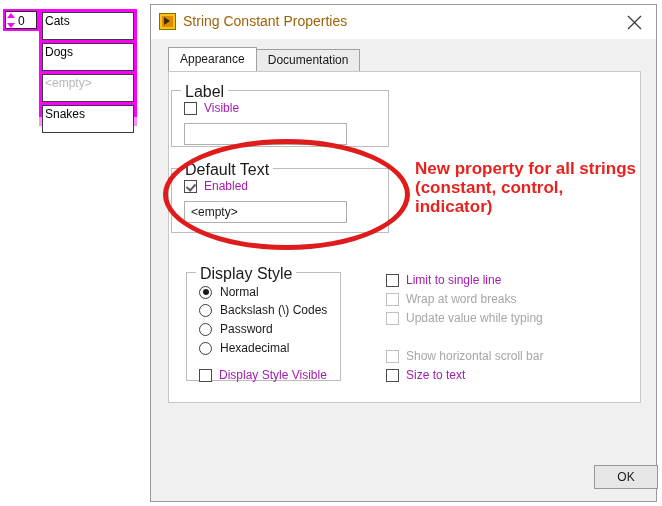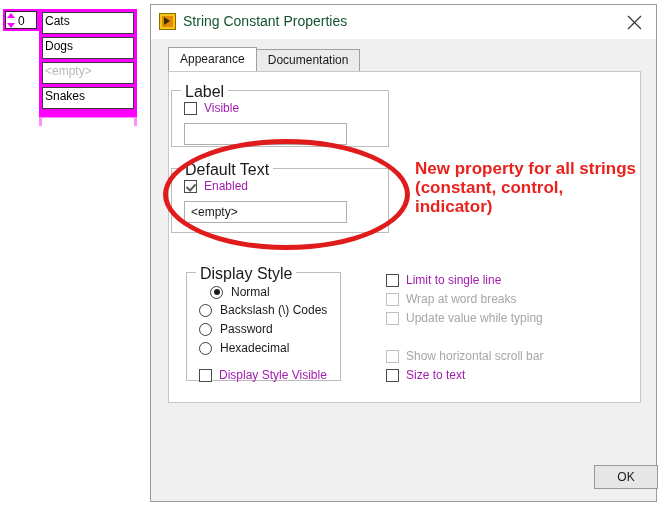--- a/index.html
+++ b/index.html
@@ -76,21 +76,21 @@
     position: absolute;
     left: 36px;
     top: 0;
     width: 98px;
     height: 108px;
     background: #ff00ff;
     box-sizing: border-box;
     padding: 3px;
   }
   .array-row {
-    height: 22px;
+    height: 28px;
     background: #ffffff;
     border: 1px solid #3a3a3a;
     box-sizing: border-box;
     margin-bottom: 3px;
     padding: 1px 2px;
     font-size: 12px;
     line-height: 15px;
     color: #000000;
     white-space: nowrap;
     overflow: hidden;
@@ -157,21 +157,21 @@
     height: 0;
     border-top: 4px solid transparent;
     border-bottom: 4px solid transparent;
     border-left: 6px solid #3a2a00;
   }
   #title-text {
     position: absolute;
     left: 32px;
     top: 8px;
     font-size: 14px;
-    color: #14532d;
+    color: #a16207;
     white-space: nowrap;
   }
   #close-button {
     position: absolute;
     right: 4px;
     top: 4px;
     width: 36px;
     height: 26px;
     display: flex;
     align-items: center;
@@ -421,21 +421,21 @@
   </div>
   <div class="check-row" style="left:33px; top:174px;">
     <span class="cb checked"></span>
     <span>Enabled</span>
   </div>
   <div class="textbox" id="default-text-input" placeholder="">&lt;empty&gt;</div>
 
   <div class="groupbox" id="group-display-style">
     <div class="group-legend">Display Style</div>
   </div>
-  <div class="radio-row" style="left:48px; top:280px;margin-left:11px;">
+  <div class="radio-row" style="left:48px; top:280px;">
     <span class="rb checked"></span>
     <span>Normal</span>
   </div>
   <div class="radio-row" style="left:48px; top:298px;">
     <span class="rb"></span>
     <span>Backslash (\) Codes</span>
   </div>
   <div class="radio-row" style="left:48px; top:317px;">
     <span class="rb"></span>
     <span>Password</span>

